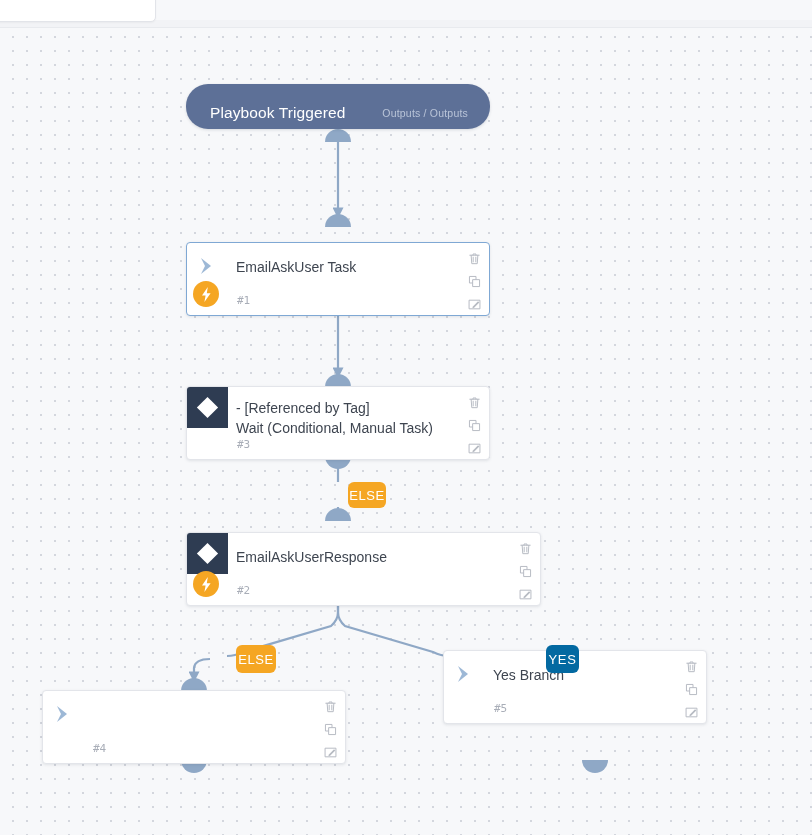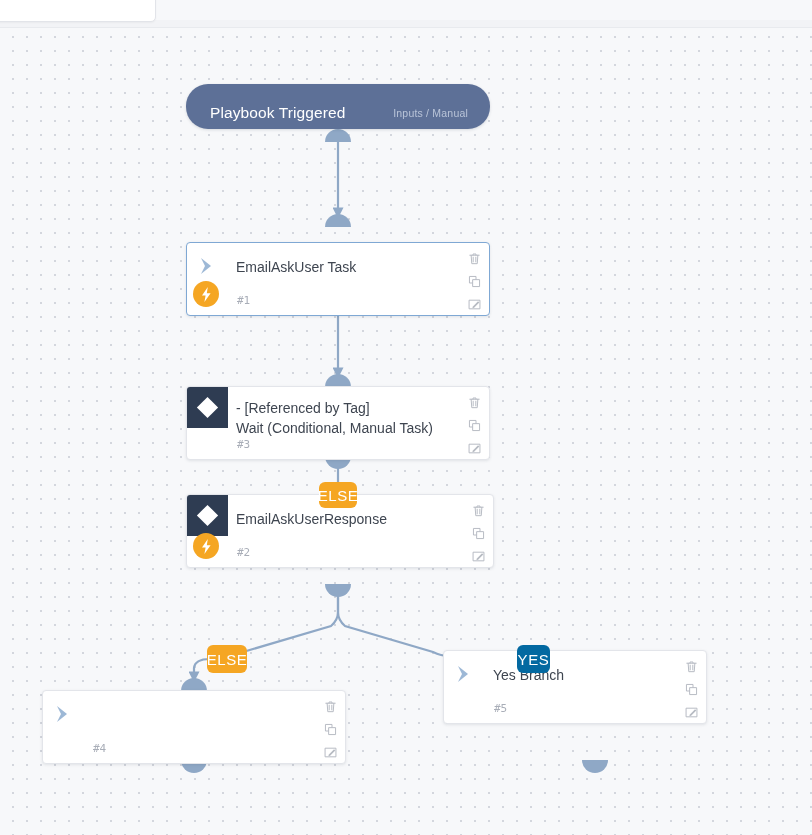--- a/index.html
+++ b/index.html
@@ -189,28 +189,29 @@
   }
   .port.bottom {
     border-radius: 0 0 13px 13px;
   }
 
   
   .edge-badge {
     position: absolute;
     z-index: 14;
     border-radius: 6px;
-    font-size: 15px;
+    font-size: 13px;
     color: #ffffff;
     letter-spacing: .6px;
     display: flex;
     align-items: center;
     justify-content: center;
     padding: 12px 10px;
     box-sizing: border-box;
+    margin-left: 29px;
   }
   .badge-else { background: #f5a623; }
   .badge-yes  { background: #0369a1; }
 </style>
 </head>
 <body>
 
 <div id="canvas">
 
   <div id="grid"></div>
@@ -236,21 +237,21 @@
 
     <path d="M 210 659 Q 195 659 194 668 L 194 678" stroke="#8fa8c6" stroke-width="2.2" fill="none" marker-end="url(#arrow)"></path>
 
     <path d="M 449 656 L 517 656" stroke="#8fa8c6" stroke-width="2.2" fill="none"></path>
 
     <path d="M 549 659 Q 595 659 595 668 L 595 678" stroke="#8fa8c6" stroke-width="2.2" fill="none" marker-end="url(#arrow)"></path>
   </svg>
 
   <div class="trigger-node" style="left:186px; top:84px; width:304px; height:45px;">
     <span class="trigger-title">Playbook Triggered</span>
-    <span class="trigger-io">Inputs / Manual</span>
+    <span class="trigger-io">Outputs / Outputs</span>
   </div>
   <div class="port top" style="left:325px; top:129px;"></div>
 
   <div class="port top" style="left:325px; top:214px;"></div>
   <div class="node selected" style="left:186px; top:226px; width:304px; height:74px;">
     <div class="node-iconcol">
       <svg class="chev-icon" viewBox="0 0 20 22">
         <path d="M4 3 L14 11 L4 19 L8 11 Z" fill="#9db8d6"></path>
       </svg>
       <div class="bolt-badge">
@@ -301,21 +302,21 @@
         <path d="M2.2 3.4h11.6v9.2H2.2z" stroke="#9aa0ab" stroke-width="1.05" fill="none"></path>
         <path d="M11.8 4.6 L6.3 10.1 L5.6 12.1 L7.6 11.4 L13.1 5.9 Z" fill="#9aa0ab"></path>
       </svg>
     </div>
   </div>
   <div class="port bottom" style="left:325px; top:456px;"></div>
 
   <div class="edge-badge badge-else" style="left:319px; top:482px; width:38px; height:26px;">ELSE</div>
 
   <div class="port top" style="left:325px; top:508px;"></div>
-  <div class="node" style="left:186px; top:494px; width:308px; height:74px;">
+  <div class="node" style="left:186px; top:532px; width:355px; height:74px;">
     <div class="node-iconcol">
       <div class="diamond-box">
         <div class="diamond-shape"></div>
       </div>
       <div class="bolt-badge">
         <svg width="13" height="15" viewBox="0 0 13 15">
           <path d="M7.8 0 L2 8.4 L5.6 8.4 L4.4 15 L10.6 6.2 L6.8 6.2 Z" fill="#ffffff"></path>
         </svg>
       </div>
     </div>

